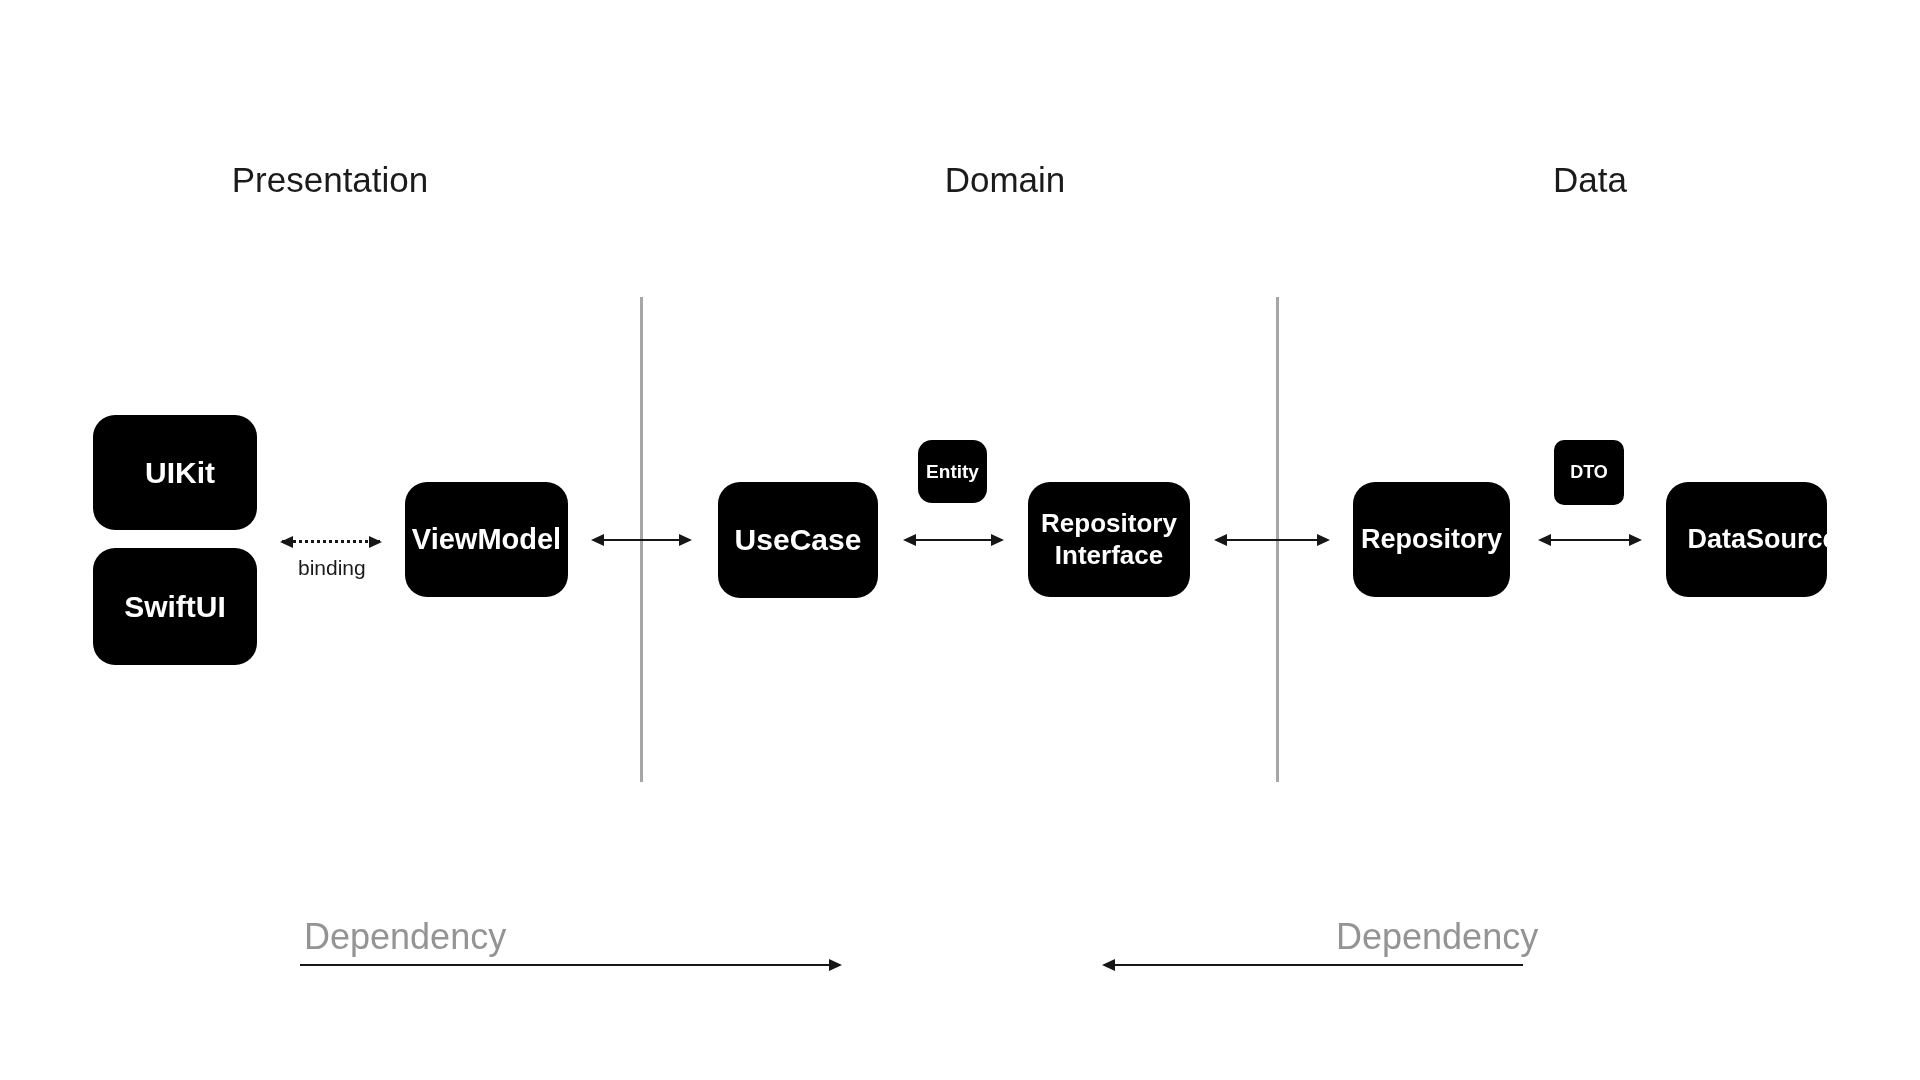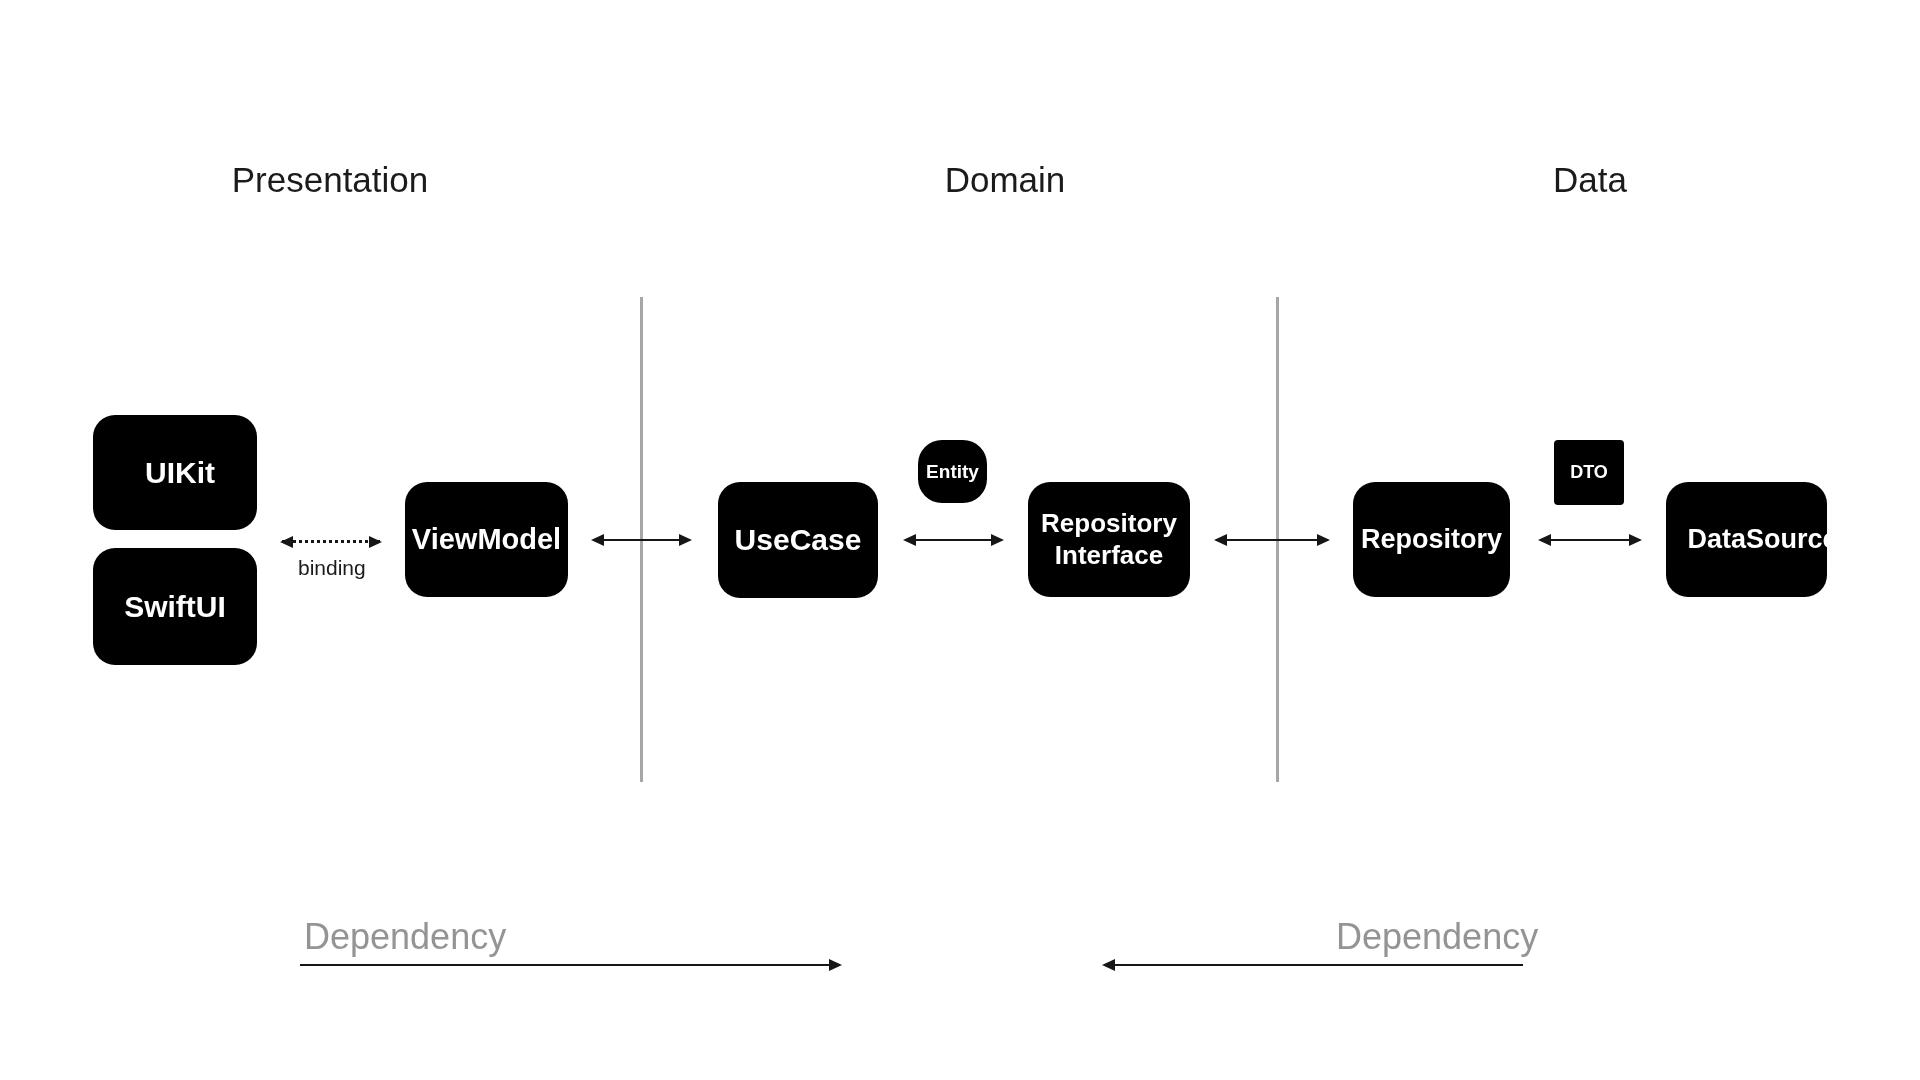--- a/index.html
+++ b/index.html
@@ -56,24 +56,24 @@
     border-radius: 22px;
     display: flex;
     align-items: center;
     justify-content: center;
     text-align: center;
   }
   .n-uikit        { left: 93px;   top: 415px; width: 164px; height: 115px; font-size: 30px; padding-left: 10px; }
   .n-swiftui      { left: 93px;   top: 548px; width: 164px; height: 117px; font-size: 30px; }
   .n-viewmodel    { left: 405px;  top: 482px; width: 163px; height: 115px; font-size: 29px; }
   .n-usecase      { left: 718px;  top: 482px; width: 160px; height: 116px; font-size: 30px; }
-  .n-entity       { left: 918px;  top: 440px; width: 69px;  height: 63px;  font-size: 19px; border-radius: 24px; }
+  .n-entity       { left: 918px;  top: 440px; width: 69px;  height: 63px;  font-size: 19px; border-radius: 14px; }
   .n-repo-interface { left: 1028px; top: 482px; width: 162px; height: 115px; font-size: 26px; line-height: 1.22; padding: 0 0; }
   .n-repository   { left: 1353px; top: 482px; width: 157px; height: 115px; font-size: 27px; }
-  .n-dto          { left: 1554px; top: 440px; width: 70px;  height: 65px;  font-size: 18px; border-radius: 4px; }
+  .n-dto          { left: 1554px; top: 440px; width: 70px;  height: 65px;  font-size: 18px; border-radius: 10px; }
   .n-datasource   { left: 1666px; top: 482px; width: 161px; height: 115px; font-size: 27px; padding-left: 32px; }
 
   
   .arrow {
     position: absolute;
     height: 0;
     border-top: 2.5px solid var(--arrow);
   }
   .arrow.dotted { border-top: 3px dotted var(--arrow); }
   .arrow.head-left::before {

